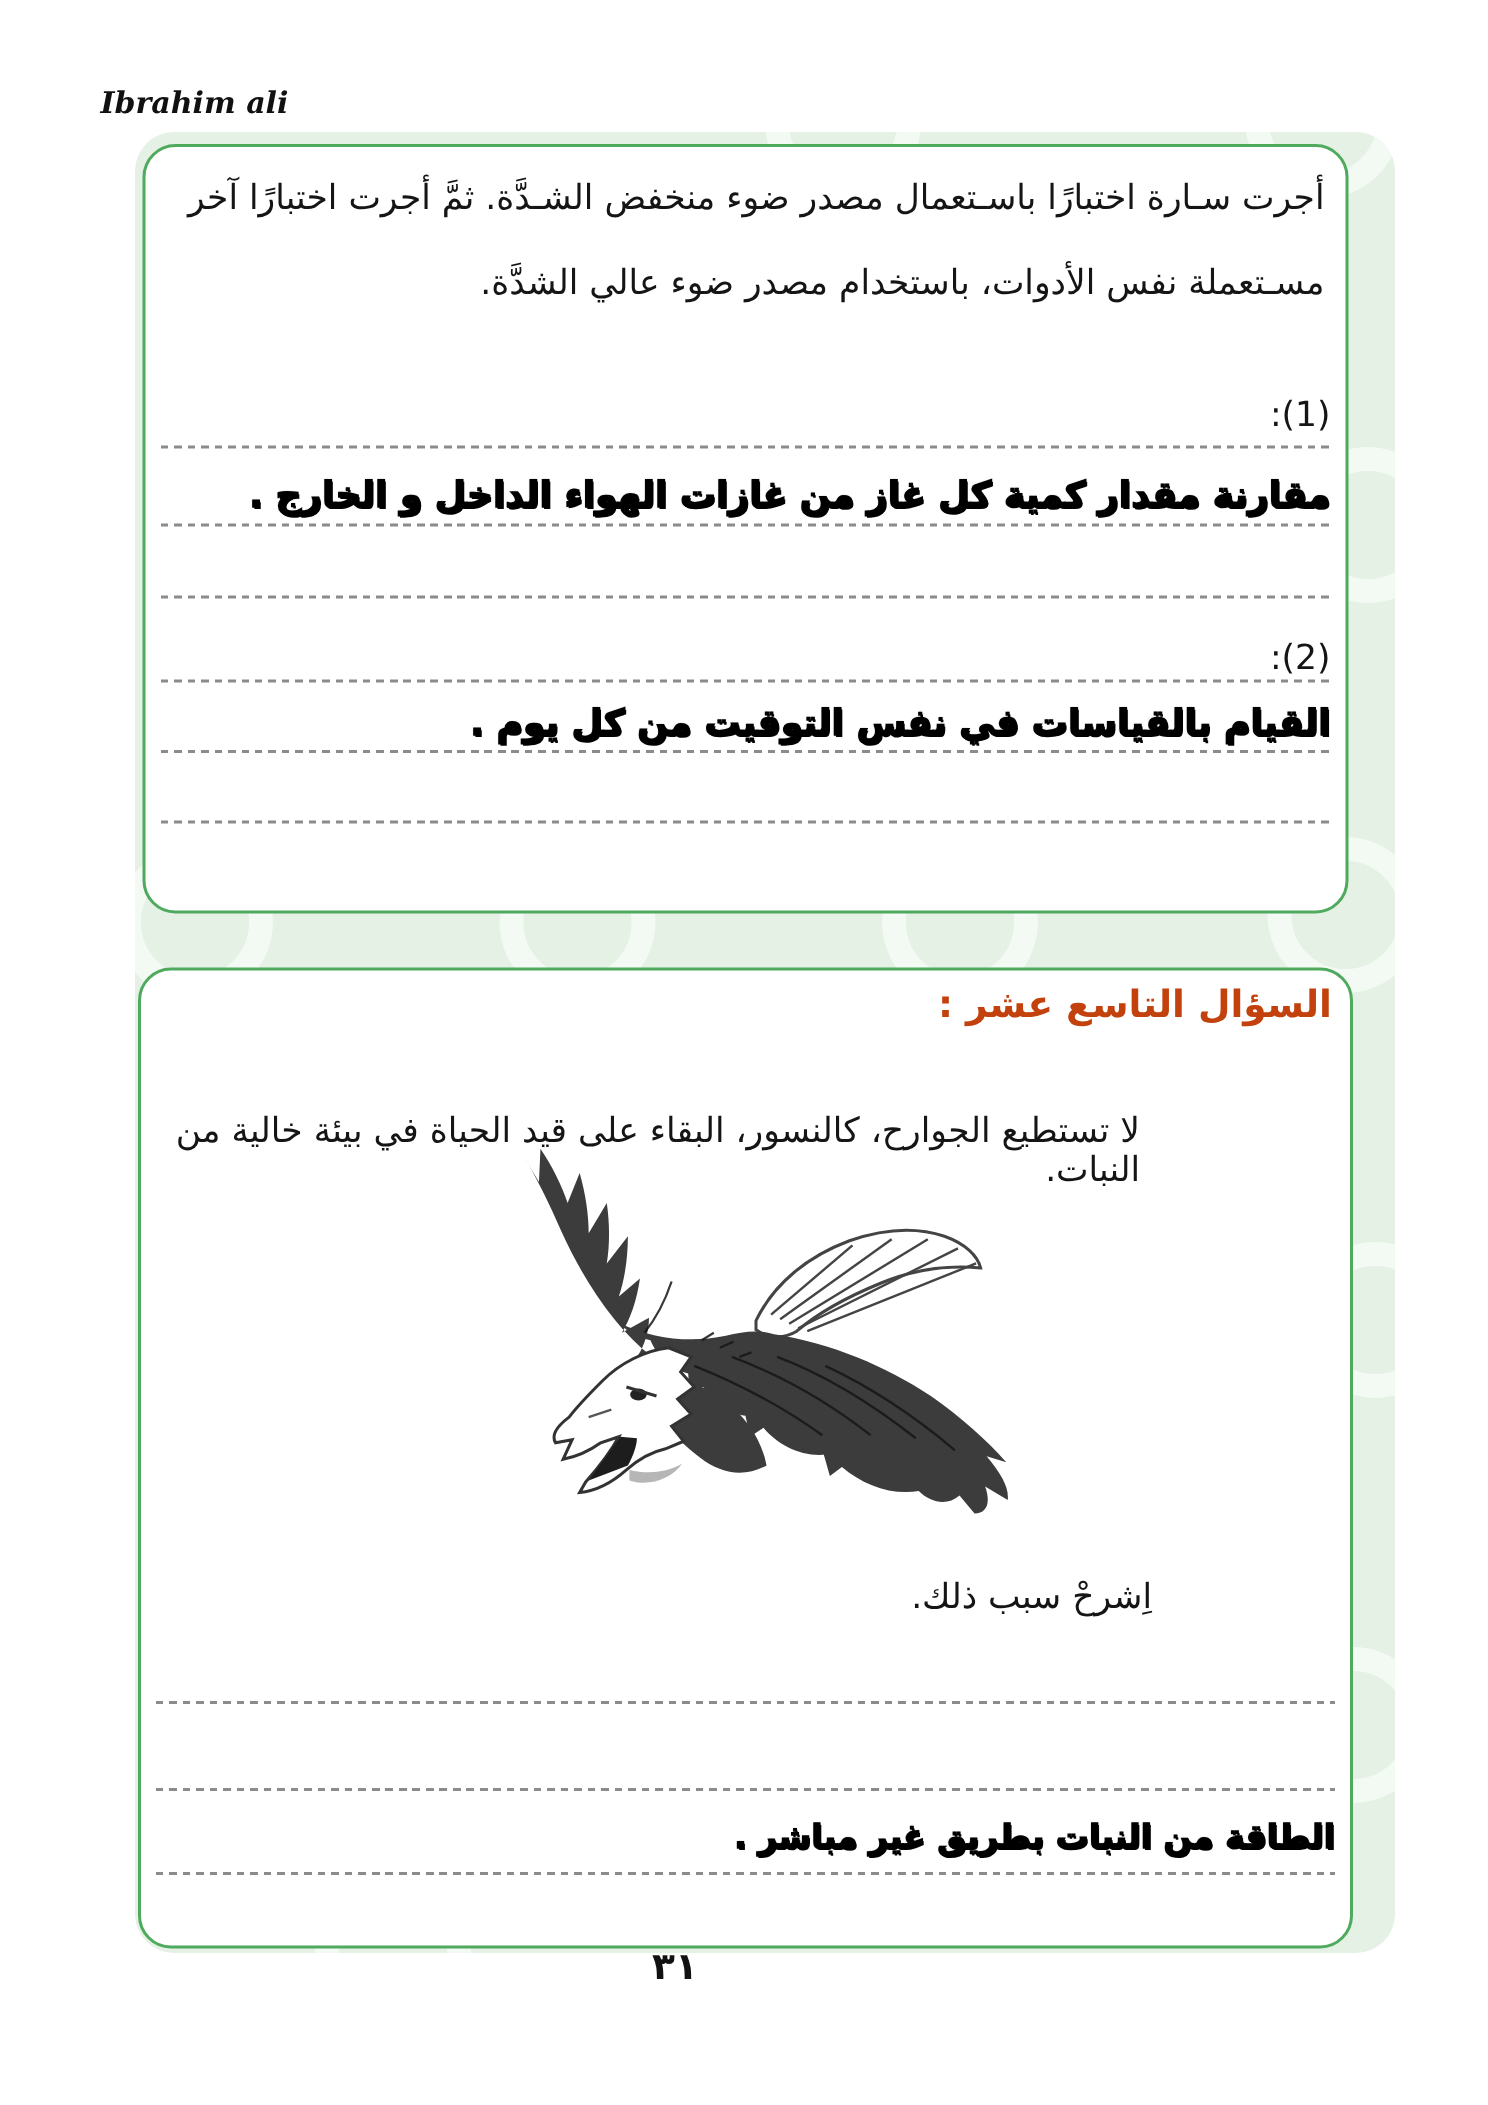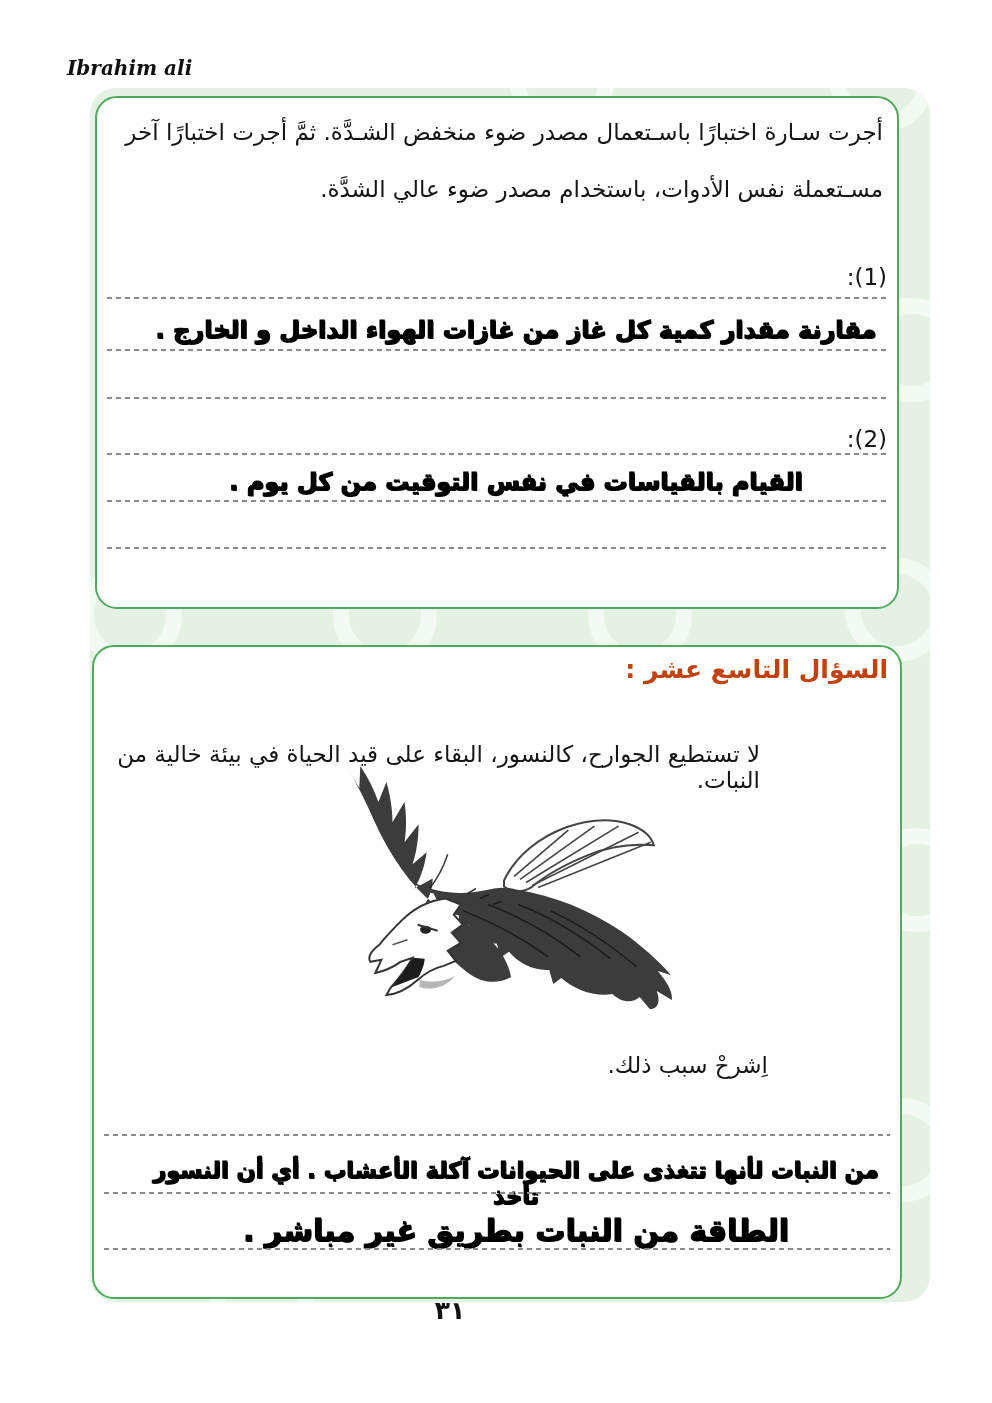--- a/index.html
+++ b/index.html
@@ -38,21 +38,21 @@
   }
   .label-num{
     position:absolute;right:10px;direction:rtl;text-align:right;
     font-size:23px;color:#151515;
   }
   .dotline{
     position:absolute;left:10px;right:10px;height:2px;
     background-image:repeating-linear-gradient(to right,#8b8b8b 0 5px,transparent 5px 9px);
   }
   .answer{
-    position:absolute;left:10px;right:10px;direction:rtl;text-align:center;
+    position:absolute;left:10px;right:10px;direction:rtl;
     font-size:24px;font-weight:bold;color:#000;
     -webkit-text-stroke:1px #000;text-shadow:0 0 1px #000,1px 1px 0 #000;
     letter-spacing:0.5px;
     margin-left:38px;
   }
   .q-title{
     position:absolute;right:12px;direction:rtl;text-align:right;
     font-size:25px;font-weight:bold;color:#c2410c;
   }
   .statement{
@@ -200,21 +200,20 @@
         <ellipse cx="128" cy="171" rx="5.5" ry="4" fill="#222"></ellipse>
         <path d="M120,166 L140,172" stroke="#333" stroke-width="2" fill="none"></path>
         <path d="M95,186 L110,181" stroke="#555" stroke-width="1.5" fill="none"></path>
       </svg>
     </div>
 
     <div class="prompt" style="top:405px;">اِشرحْ سبب ذلك.</div>
 
     <div class="dotline" style="top:487px;"></div>
 
-    <div class="answer" style="top:510px;font-size:22.5px;">من النبات لأنها تتغذى على الحيوانات آكلة الأعشاب . أي أن النسور تأخذ</div>
     <div class="dotline" style="top:545px;"></div>
 
-    <div class="answer" style="top:566px;font-size:30px;">الطاقة من النبات بطريق غير مباشر .</div>
+    <div class="answer" style="top:566px;font-size:22px;">الطاقة من النبات بطريق غير مباشر .</div>
     <div class="dotline" style="top:601px;"></div>
   </div>
 </div>
 
 <div class="page-num">٣١</div>
 
 </body></html>

